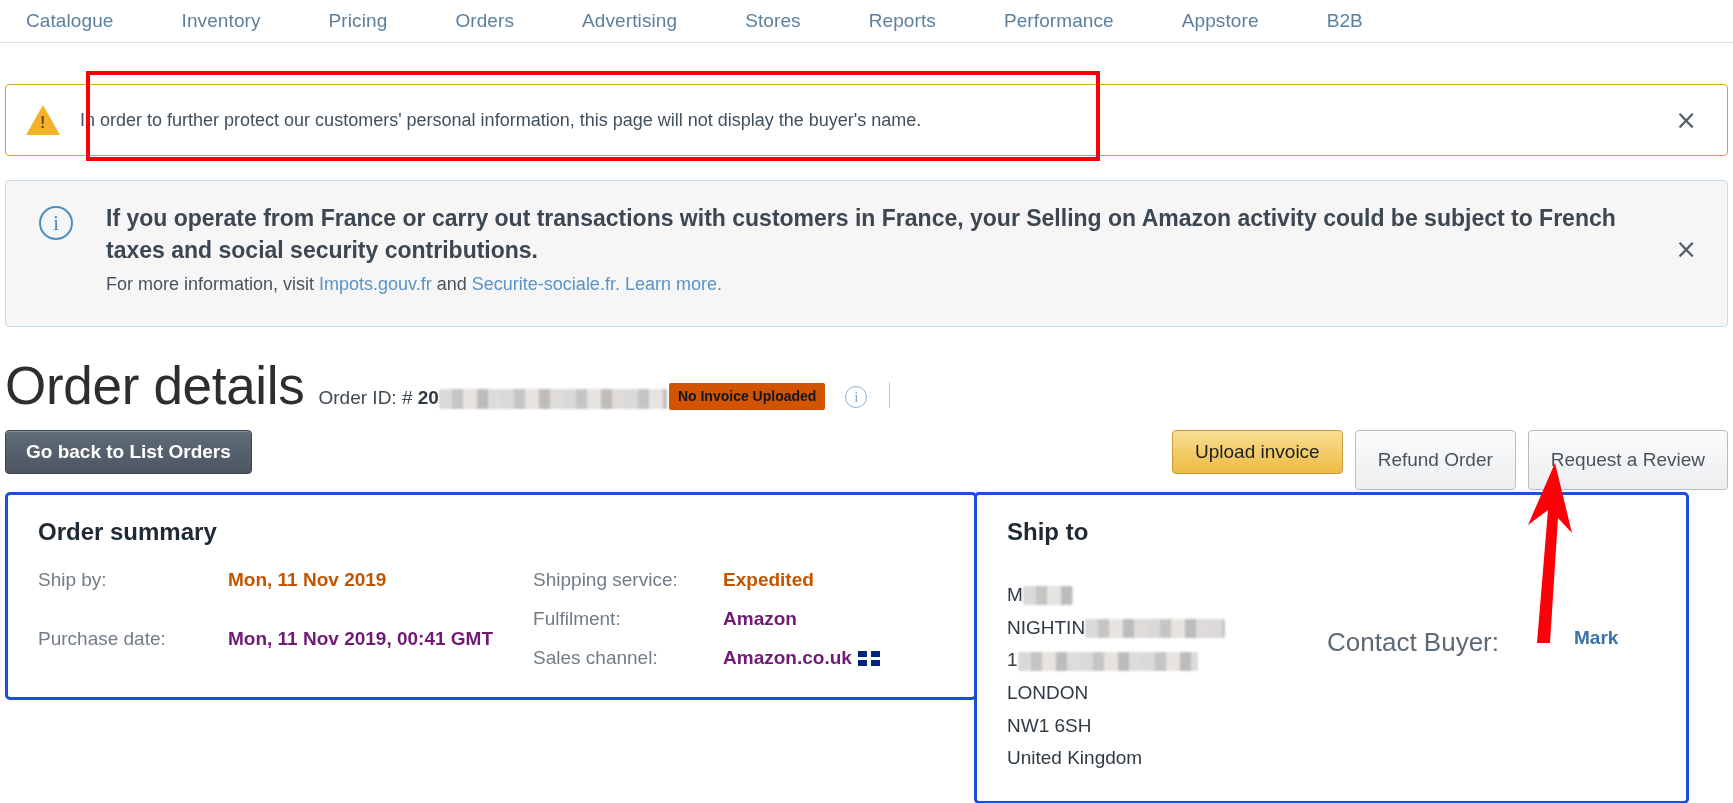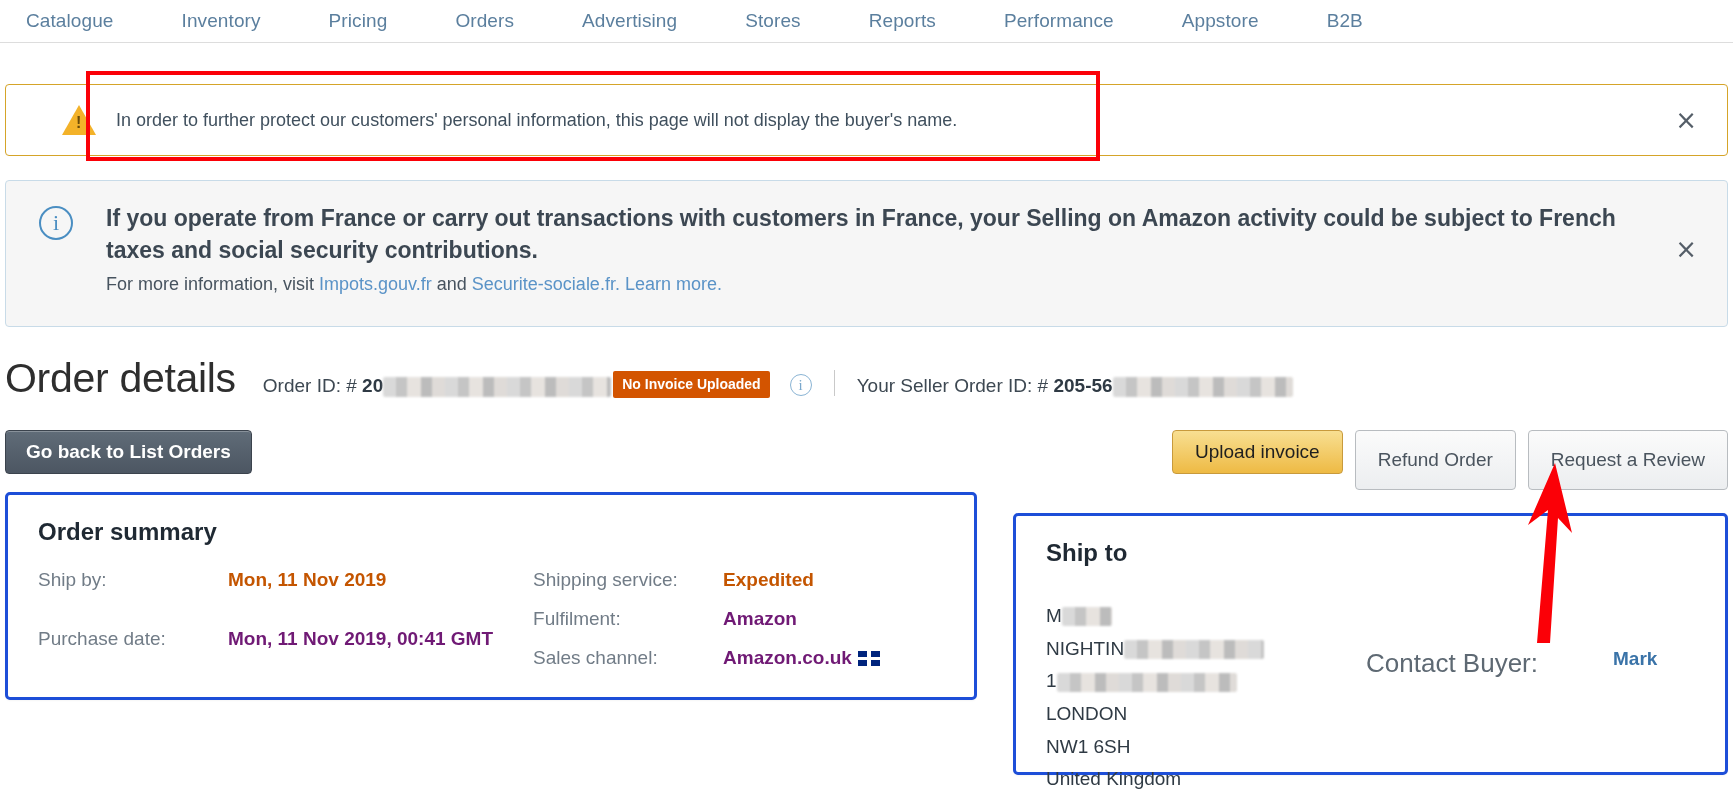--- a/index.html
+++ b/index.html
@@ -35,21 +35,21 @@
   }
 
   
   .alert-warning {
     position: absolute;
     left: 5px; top: 84px;
     width: 1723px; height: 72px;
     background: #ffffff;
     border: 1px solid #d5a429;
     border-radius: 4px;
-    display: flex; align-items: center; padding-left: 36px;
+    display: flex; align-items: center;
   }
   .alert-warning .ico { width: 74px; display: flex; justify-content: center; align-items: center; }
   .warn-tri {
     width: 0; height: 0;
     border-left: 17px solid transparent;
     border-right: 17px solid transparent;
     border-bottom: 30px solid #f3b229;
     position: relative;
   }
   .warn-tri::after {
@@ -112,40 +112,40 @@
   .info-sub a { color: #5a93c7; text-decoration: none; cursor: pointer; }
   .alert-info .alert-close { padding-top: 55px; }
 
   
   .order-head {
     position: absolute; left: 5px; top: 355px;
     display: flex; align-items: baseline;
     white-space: nowrap;
   }
   .order-title {
-    font-size: 41px; color: #2e2e2e; font-weight: normal;
+    font-size: 53px; color: #2e2e2e; font-weight: normal;
     letter-spacing: -.3px;
   }
   .order-id-label {
-    font-size: 19px; color: #3d4852; margin-left: 27px;
+    font-size: 19px; color: #3d4852; margin-left: 14px;
   }
   .order-id-value { font-weight: bold; color: #2f3a44; }
   .redact {
     display: inline-block; vertical-align: middle;
     height: 20px; border-radius: 2px;
     background:
       repeating-linear-gradient(90deg,
         #d8d8d8 0 13px, #c2c2c2 13px 24px, #e6e2de 24px 38px,
         #b9b9b9 38px 49px, #dedad6 49px 62px);
     filter: blur(1.2px);
     opacity: .95;
   }
   .badge-no-invoice {
     display: inline-block;
-    background: #d35400; color: #ffffff;
+    background: #d35400; color: #0f172a;
     font-size: 14px; font-weight: bold;
     padding: 5px 9px 6px 9px;
     border-radius: 2px;
     margin-left: 2px;
     position: relative; top: -3px;
     cursor: pointer;
   }
   .info-dot {
     display: inline-block;
     width: 22px; height: 22px;
@@ -202,21 +202,21 @@
     background: #ffffff;
     border: 3px solid #1d4ed8;
     border-radius: 5px;
     box-shadow: 0 1px 2px rgba(0,0,0,.04);
   }
   .card-title {
     font-size: 24px; font-weight: bold; color: #1f2933;
     margin: 23px 0 0 30px;
   }
   #card-summary { left: 5px; top: 492px; width: 972px; height: 208px; }
-  #card-shipto  { left: 1013px; top: 492px; width: 715px; height: 262px; margin-top: 21px; }
+  #card-shipto  { left: 974px; top: 492px; width: 715px; height: 312px; }
 
   .summary-grid {
     position: absolute; top: 74px; left: 0;
     width: 100%;
     display: flex;
   }
   .sum-col { display: grid; grid-template-columns: auto auto; row-gap: 17px; }
   .sum-col.left  { margin-left: 30px;  grid-template-columns: 190px auto; }
   .sum-col.right { margin-left: 40px;  grid-template-columns: 190px auto; }
   .sum-k { font-size: 19px; color: #717c87; }
@@ -294,21 +294,20 @@
     </div>
     <div class="alert-close">×</div>
   </div>
 
   <div class="order-head">
     <span class="order-title">Order details</span>
     <span class="order-id-label"><span>Order ID: # </span><span class="order-id-value">20</span><span class="redact" style="width:228px;"></span></span>
     <span class="badge-no-invoice">No Invoice Uploaded</span>
     <span class="info-dot">i</span>
     <span class="vdiv"></span>
-    <span class="seller-id-label"><span>Your Seller Order ID: # </span><span class="seller-id-value">205-56</span><span class="redact" style="width:180px;"></span></span>
   </div>
 
   <div class="btn btn-back">Go back to List Orders</div>
   <div class="btn-row">
     <div class="btn btn-upload">Upload invoice</div>
     <div class="btn btn-plain">Refund Order</div>
     <div class="btn btn-plain">Request a Review</div>
   </div>
 
   <div class="card" id="card-summary">

